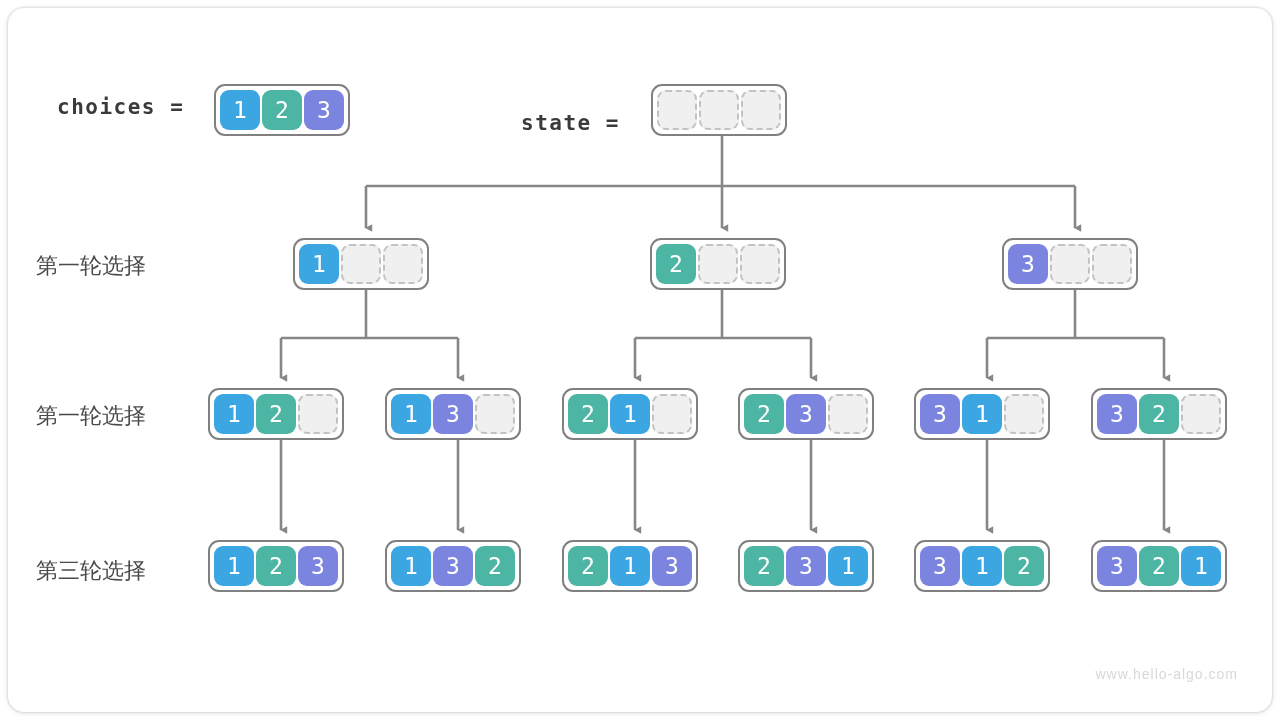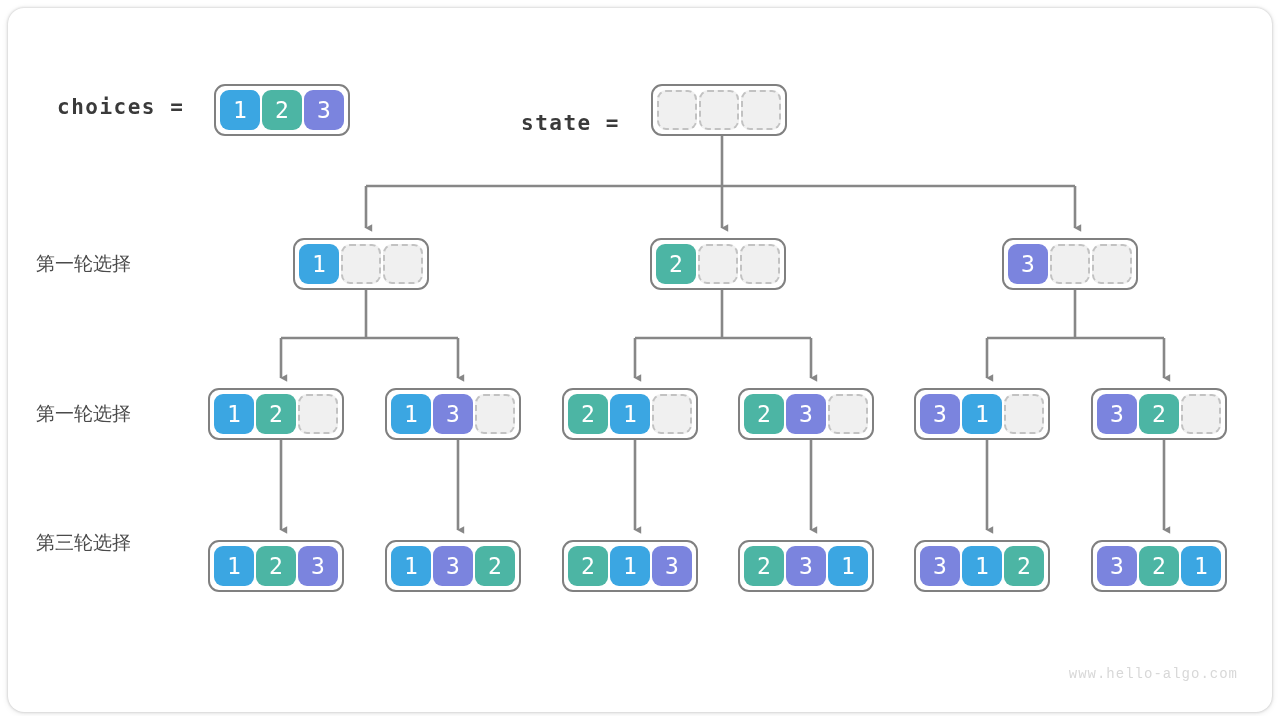--- a/index.html
+++ b/index.html
@@ -37,21 +37,21 @@
     font-family: "DejaVu Sans Mono", "Liberation Mono", monospace;
     font-weight: bold;
     font-size: 21px;
     color: #3a3a3a;
     letter-spacing: 1.5px;
     white-space: nowrap;
   }
   .row-label {
     position: absolute;
     font-family: "DejaVu Sans", "Liberation Sans", sans-serif;
-    font-size: 19px;
+    font-size: 22px;
     color: #4a4a4a;
     white-space: nowrap;
   }
   .arr {
     position: absolute;
     display: flex;
     align-items: center;
     box-sizing: border-box;
     border: 2.5px solid #808080;
     border-radius: 11px;
@@ -73,21 +73,21 @@
   }
   .cell.empty {
     background: #f0f0f0;
     border: 2px dashed #c2c2c2;
     color: transparent;
   }
   .watermark {
     position: absolute;
     right: 42px;
     bottom: 34px;
-    font-family: Liberation Mono, monospace;
+    font-family: Liberation Sans, sans-serif;
     font-size: 14px;
     color: #d8d8d8;
     letter-spacing: 1px;
   }
 </style>
 </head>
 <body>
 
 <div id="canvas">
   <div class="frame"></div>
@@ -128,21 +128,21 @@
       <path d="M987,438 L987,530" marker-end="url(#ah)"></path>
       <path d="M1164,438 L1164,530" marker-end="url(#ah)"></path>
     </g>
   </svg>
 
   <div class="hdr-label" id="lbl-choices" style="left: 57px; top: 95px;">choices =</div>
   <div class="hdr-label" id="lbl-state" style="left: 521px; top: 111px;">state =</div>
 
   <div class="row-label" id="rl0" style="left: 36px; top: 251px;">第一轮选择</div>
   <div class="row-label" id="rl1" style="left: 36px; top: 401px;">第一轮选择</div>
-  <div class="row-label" id="rl2" style="left: 36px; top: 530px;">第三轮选择</div>
+  <div class="row-label" id="rl2" style="left: 36px; top: 556px;">第三轮选择</div>
 
   <div class="watermark">www.hello-algo.com</div>
 <div class="arr" style="left: 214px; top: 84px;">
       <div class="cell" style="background: rgb(59, 166, 226);">1</div>
       <div class="cell" style="background: rgb(76, 181, 164);">2</div>
       <div class="cell" style="background: rgb(123, 132, 222);">3</div>
     </div>
     <div class="arr" style="left: 651px; top: 84px;">
       <div class="cell empty"></div>
       <div class="cell empty"></div>

